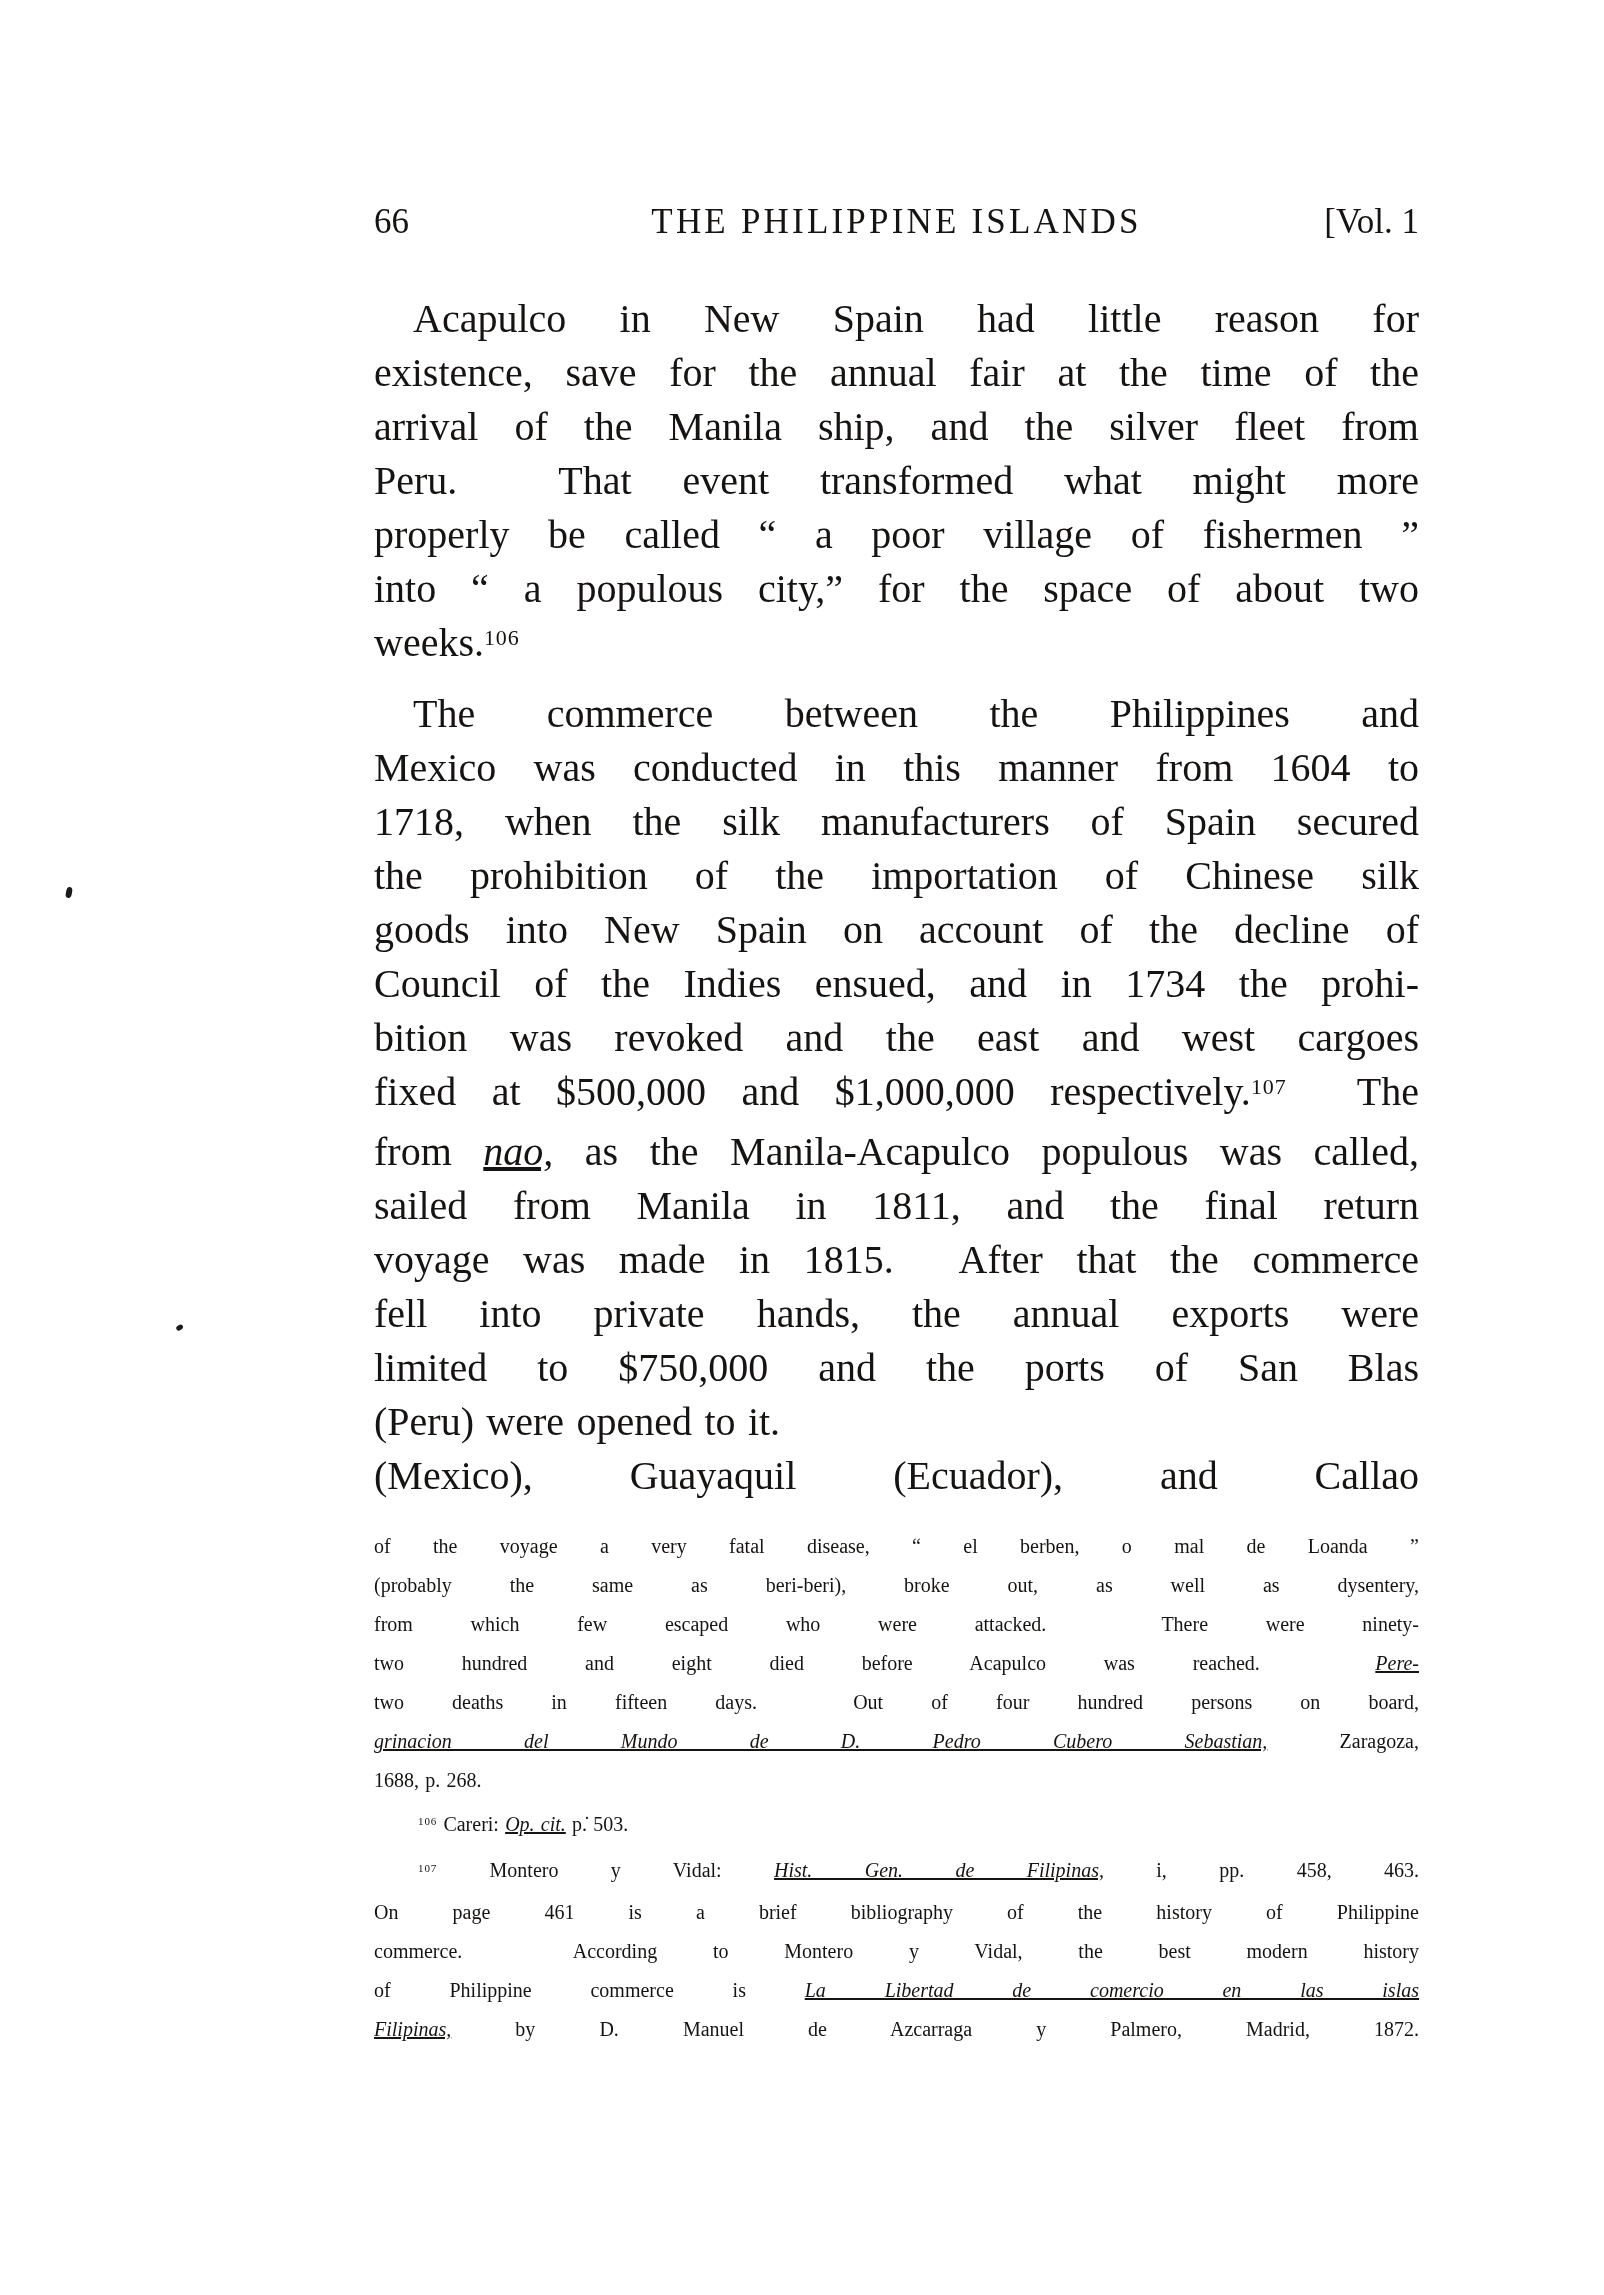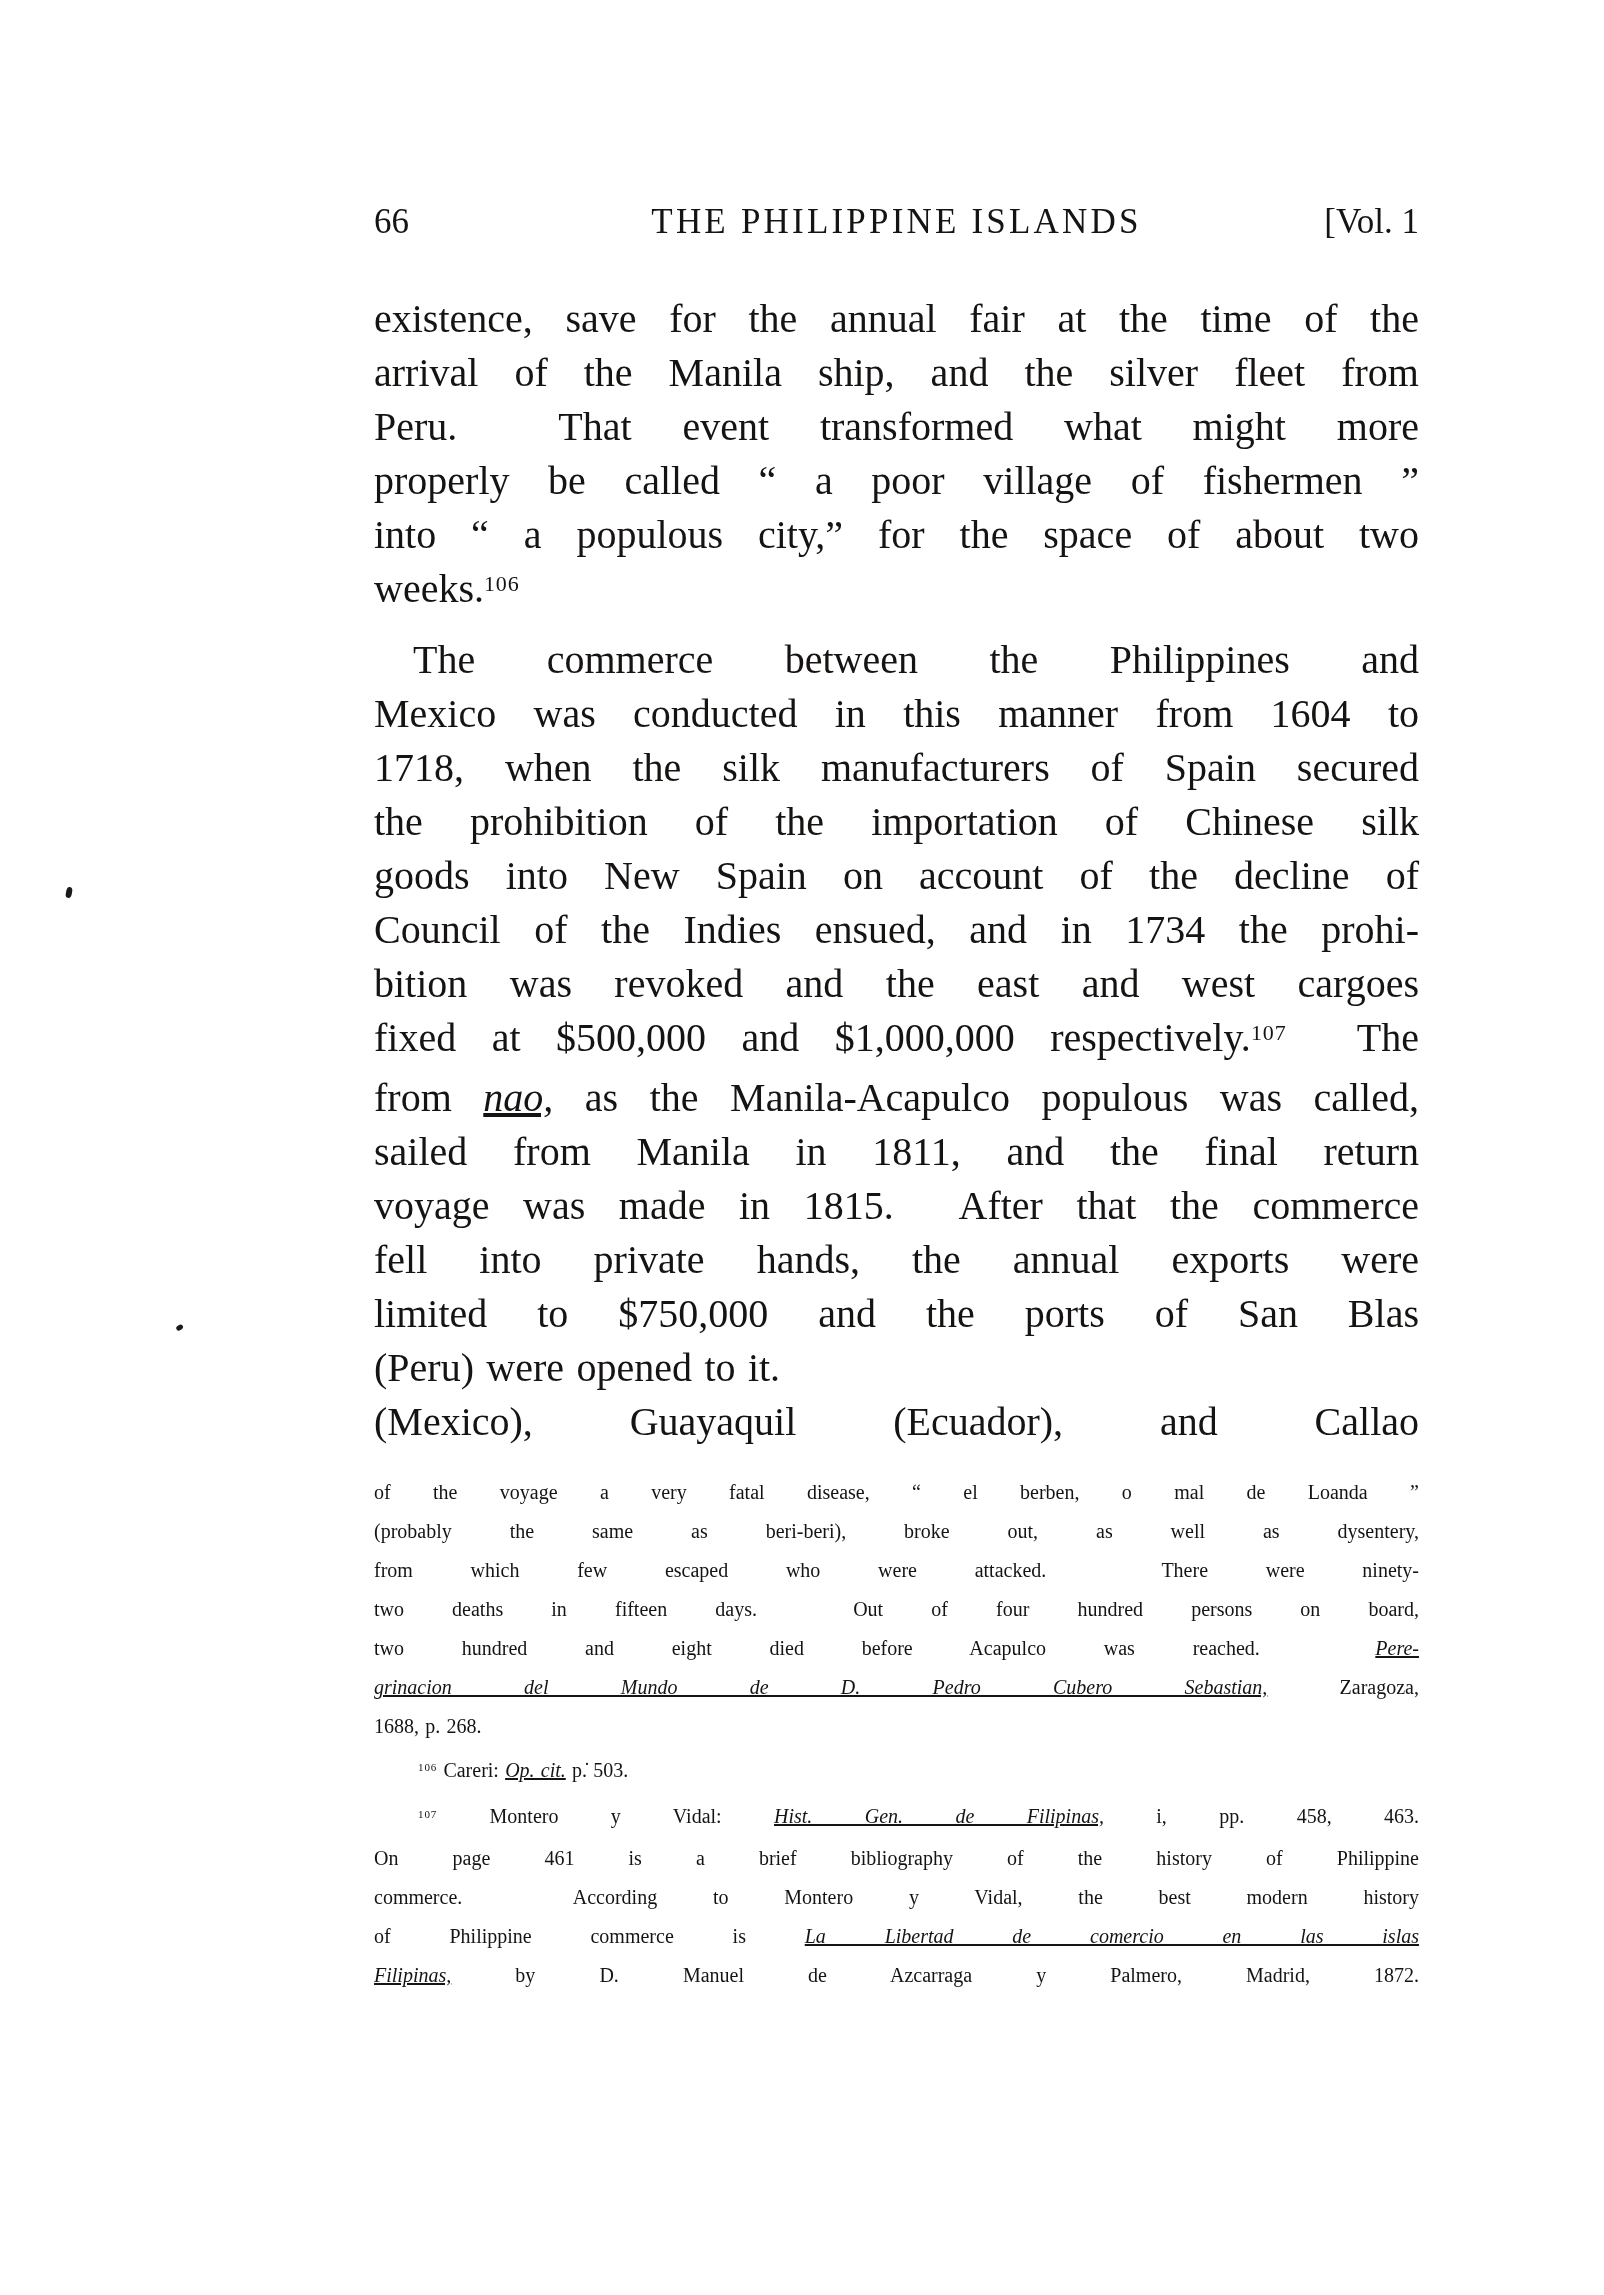--- a/index.html
+++ b/index.html
@@ -63,20 +63,21 @@
     <span class="pgnum">66</span>
     <span class="title">THE PHILIPPINE ISLANDS</span>
     <span class="vol">[Vol. 1</span>
   </div>
 
   <div class="col content">
 
     <div class="bodytext">
 
       <div class="para">
+        <div class="line j ind">Acapulco in New Spain had little reason for</div>
         <div class="line j">existence, save for the annual fair at the time of the</div>
         <div class="line j">arrival of the Manila ship, and the silver fleet from</div>
         <div class="line j">Peru.&nbsp; That event transformed what might more</div>
         <div class="line j">properly be called “ a poor village of fishermen ”</div>
         <div class="line j">into “ a populous city,” for the space of about two</div>
         <div class="line">
           <span>weeks.</span><sup class="mark">106</sup>
         </div>
       </div>
 
@@ -103,24 +104,24 @@
       </div>
 
     </div>
 
     <div class="footnotes">
 
       <div class="para">
         <div class="line j">of the voyage a very fatal disease, “ el berben, o mal de Loanda ”</div>
         <div class="line j">(probably the same as beri-beri), broke out, as well as dysentery,</div>
         <div class="line j">from which few escaped who were attacked.&nbsp; There were ninety-</div>
-        <div class="line j">two deaths in fifteen days.&nbsp; Out of four hundred persons on board,</div>
         <div class="line j">
           <span>two hundred and eight died before Acapulco was reached.&nbsp; </span><span class="it">Pere-</span>
         </div>
+        <div class="line j">two deaths in fifteen days.&nbsp; Out of four hundred persons on board,</div>
         <div class="line j">
           <span class="it">grinacion del Mundo de D. Pedro Cubero Sebastian,</span><span> Zaragoza,</span>
         </div>
         <div class="line">1688, p. 268.</div>
       </div>
 
       <div class="para fn">
         <div class="line find">
           <sup class="mark">106</sup><span> Careri: </span><span class="it">Op. cit.</span><span> p.̇ 503.</span>
         </div>

